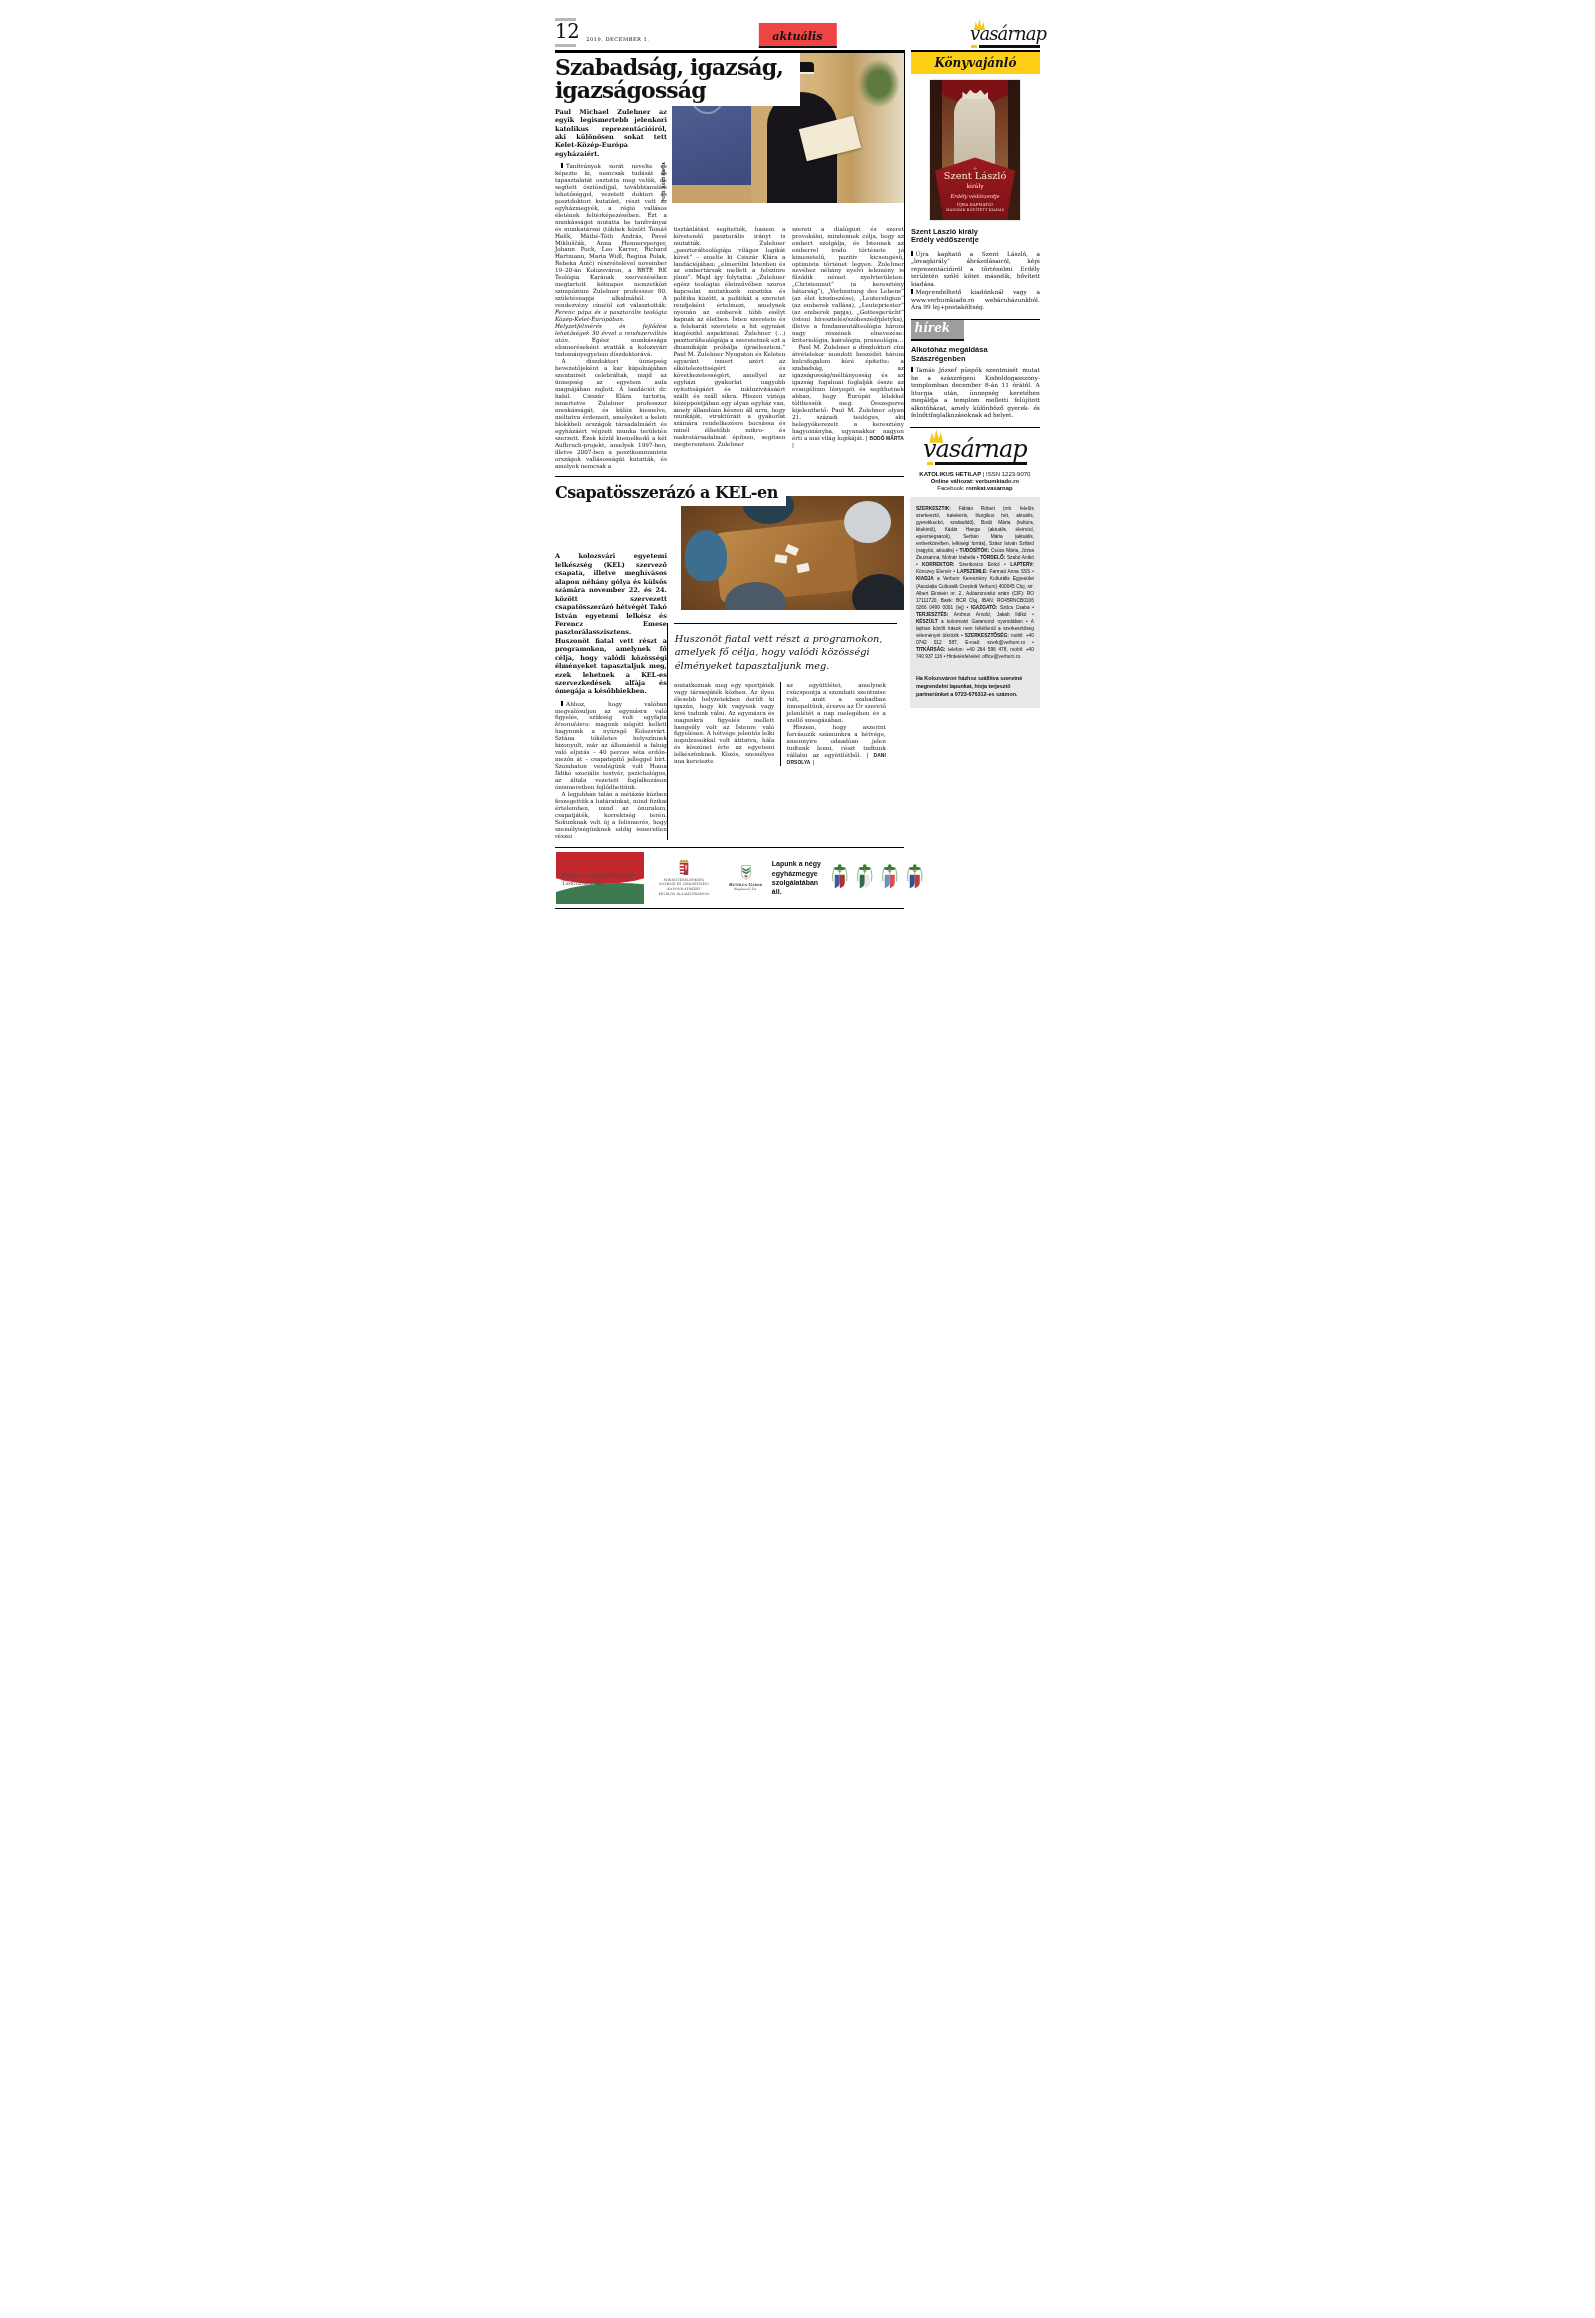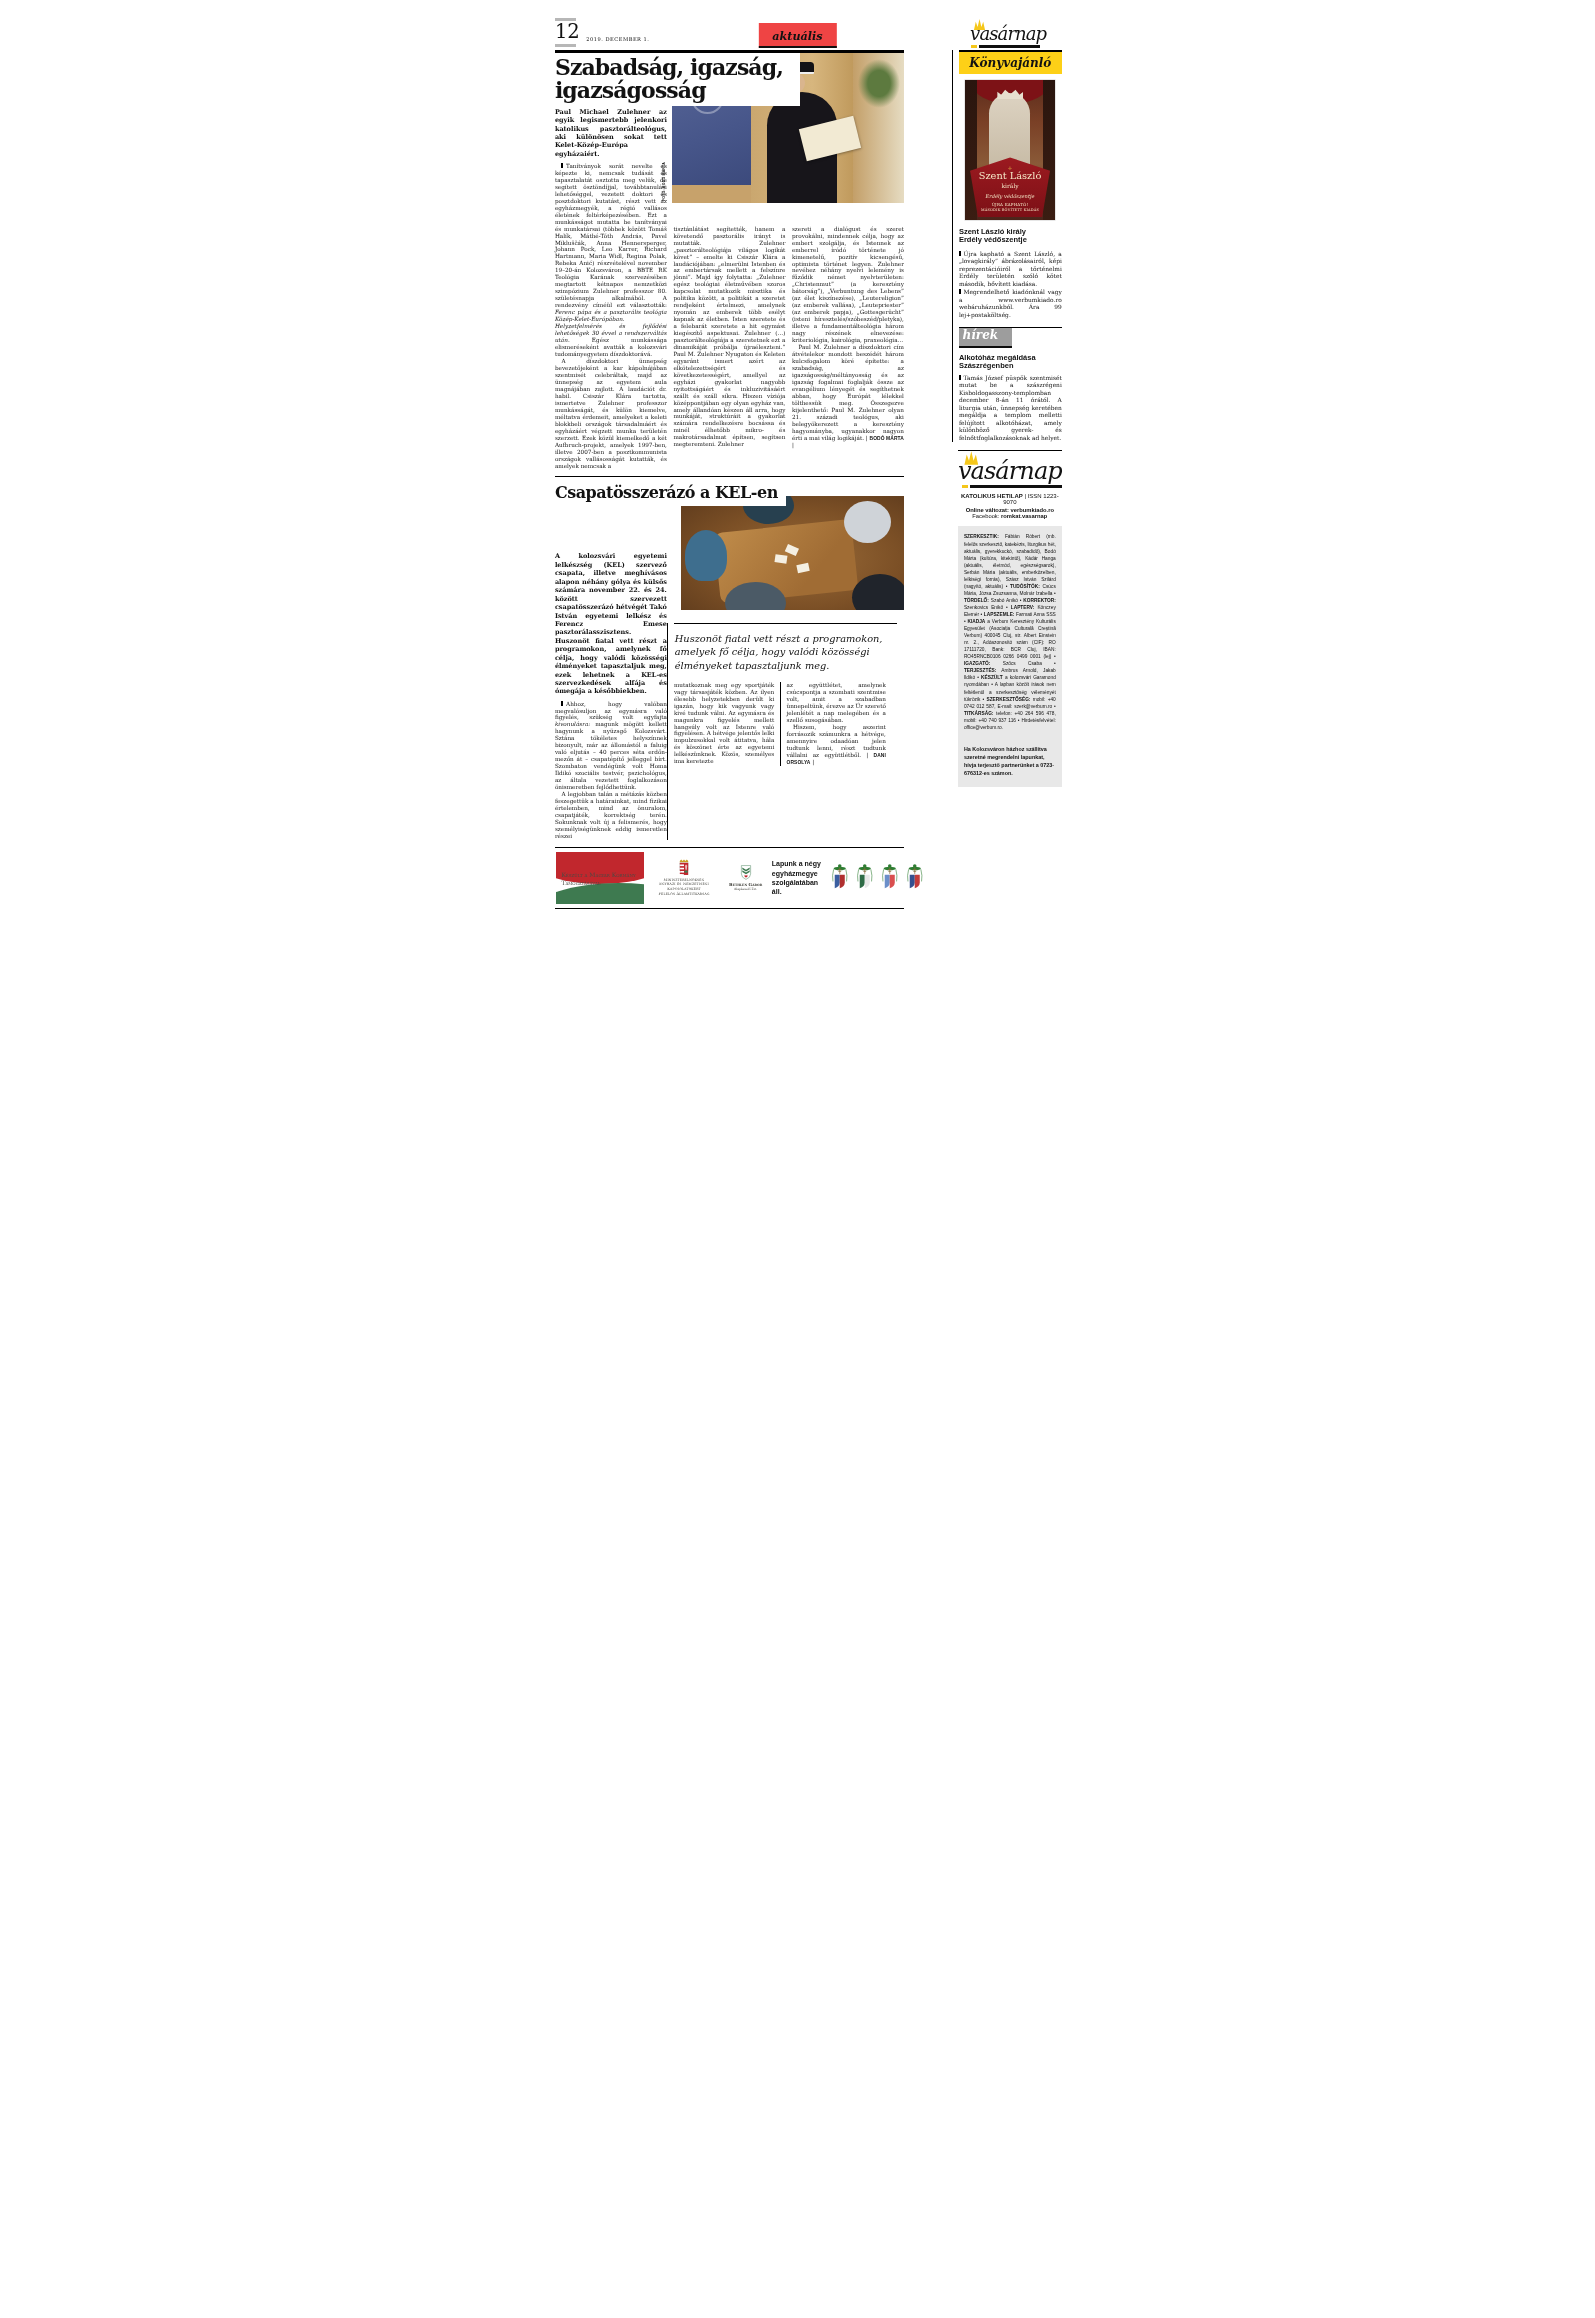--- a/index.html
+++ b/index.html
@@ -16,21 +16,21 @@
   .section-tag { position:absolute; left:50%; transform:translateX(-50%); bottom:0;
     background:#ef4444; border-bottom:2.8px solid #101010; font-style:italic; font-weight:700;
     font-size:11.2px; padding:5.6px 14px 2.8px;margin-top:36px; }
   .brand { position:absolute; right:0; bottom:0; width:70px; text-align:right; }
   .brand-word { font-style:italic; font-weight:400; font-size:18px; letter-spacing:-0.9px; line-height:1; display:inline-block; }
   .sun { position:absolute; top:-6.5px; left:0.9px; }
   .brand-underbar { position:relative; height:2.8px; background:#101010; margin-top:1.4px; margin-left:8.4px; }
   .brand-underbar .ybar { position:absolute; left:-7.5px; top:0; width:5.6px; height:2.8px; background:#f5c71a; }
 
   
-  .content { display:flex; margin-top:2.8px;gap:48px; }
+  .content { display:flex; margin-top:2.8px; }
   .main { width:349px; }
   .side { width:136px; margin-left:0; }
   .side-top { border-left:0.5px solid #000; padding-left:6px; }
   .side-bottom { padding-left:6px; }
   .rule-top { height:2.3px; background:#000; }
 
   
   .article1 { position:relative; padding-top:0; }
   .photo1 { position:absolute; top:0; right:0; width:232px; height:150px; background:#c7a26b; overflow:visible; }
   .ph-screen { position:absolute; left:0; top:0; width:34%; height:88%; background:linear-gradient(160deg,#5a6899 0%, #47568a 60%, #3c4a7c 100%); }
@@ -179,21 +179,21 @@
             </div>
           <div class="ph-figure"></div>
           <div class="ph-head"></div>
           <div class="ph-cap"></div>
           <div class="ph-paper"></div>
           <div class="photo-credit">FOTÓ: BODÓ MÁRTA</div>
         </div>
         <h1 class="headline1">Szabadság, igazság, igazságosság</h1>
         <div class="a1cols">
           <div class="acol">
-            <p class="lead">Paul Michael Zulehner az egyik legismertebb jelenkori katolikus pasztorálteológus, aki különösen sokat tett Kelet-Közép-Európa egyházaiért.</p>
+            <p class="lead">Paul Michael Zulehner az egyik legismertebb jelenkori katolikus reprezentációiról, aki különösen sokat tett Kelet-Közép-Európa egyházaiért.</p>
             <p><span class="pmark"></span><span>Tanítványok sorát nevelte és képezte ki, nemcsak tudását és tapasztalatát osztotta meg velük, de segített ösztöndíjjal, továbbtanulási lehetőséggel, vezetett doktori és posztdoktori kutatást, részt vett az egyházmegyék, a régió vallásos életének feltérképezésében. Ezt a munkásságot mutatta be tanítványai és munkatársai (többek között Tomáš Halík, Máthé-Tóth András, Pavel Mikluščák, Anna Hennersperger, Johann Pock, Leo Karrer, Richard Hartmann, Maria Widl, Regina Polak, Rebeka Anić) részvételével november 19–20-án Kolozsváron, a BBTE RK Teológia Karának szervezésében megtartott kétnapos nemzetközi szimpózium Zulehner professzor 80. születésnapja alkalmából. A rendezvény címéül ezt választották: </span><i class="conf">Ferenc pápa és a pasztorális teológia Közép-Kelet-Európában. Helyzetfelmérés és fejlődési lehetőségek 30 évvel a rendszerváltás után.</i><span> Egész munkássága elismeréseként avatták a kolozsvári tudományegyetem díszdoktorává.</span></p>
             <p>A díszdoktori ünnepség bevezetőjeként a kar kápolnájában szentmisét celebráltak, majd az ünnepség az egyetem aula magnájában zajlott. A laudációt dr. habil. Csiszár Klára tartotta, ismertetve Zulehner professzor munkásságát, és külön kiemelve, méltatva érdemeit, amelyeket a keleti blokkbeli országok társadalmáért és egyházáért végzett munka területén szerzett. Ezek közül kiemelkedő a két Aufbruch-projekt, amelyek 1997-ben, illetve 2007-ben a posztkommunista országok vallásosságát kutatták, és amelyek nemcsak a</p>
           </div>
           <div class="acol a1c2">
             <p>tisztánlátást segítették, hanem a követendő pasztorális irányt is mutatták. Zulehner „pasztorálteológiája világos logikát követ” – emelte ki Csiszár Klára a laudációjában: „elmerülni Istenben és az embertársak mellett a felszínre jönni”. Majd így folytatta: „Zulehner egész teológiai életművében szoros kapcsolat mutatkozik misztika és politika között, a politikát a szeretet rendjeként értelmezi, amelynek nyomán az emberek több esélyt kapnak az életben. Isten szeretete és a felebarát szeretete a hit egymást kiegészítő aspektusai. Zulehner (…) pasztorálteológiája a szeretetnek ezt a dinamikáját próbálja újraéleszteni.” Paul M. Zulehner Nyugaton és Keleten egyaránt ismert azért az elkötelezettségért és következetességért, amellyel az egyházi gyakorlat nagyobb nyitottságáért és inkluzivitásáért szállt és száll síkra. Hiszen víziója középpontjában egy olyan egyház van, amely állandóan készen áll arra, hogy munkáját, struktúráit a gyakorlat számára rendelkezésre bocsássa és minél élhetőbb mikro- és makrotársadalmat építsen, segítsen megteremteni. Zulehner</p>
           </div>
           <div class="acol a1c3">
             <p>szereti a dialógust és szeret provokálni, mindennek célja, hogy az embert szolgálja, és Istennek az emberrel íródó története jó kimenetelű, pozitív kicsengésű, optimista történet legyen. Zulehner nevéhez néhány nyelvi lelemény is fűződik német nyelvterületen: „Christenmut” (a keresztény bátorság”), „Verbuntung des Lebens” (az élet kiszínezése), „Leutereligion” (az emberek vallása), „Leutepriester” (az emberek papja), „Gottesgerücht” (isteni híresztelés/szóbeszéd/pletyka), illetve a fundamentálteológia három nagy részének elnevezése: kriteriológia, kairológia, praxeológia…</p>
             <p><span>Paul M. Zulehner a díszdoktori cím átvételekor mondott beszédét három kulcsfogalom köré építette: a szabadság, az igazságosság/méltányosság és az igazság fogalmai foglalják össze az evangélium lényegét és segíthetnek abban, hogy Európát lélekkel tölthessük meg. Összegezve kijelenthető: Paul M. Zulehner olyan 21. századi teológus, aki belegyökerezett a keresztény hagyományba, ugyanakkor nagyon érti a mai világ logikáját. | </span><b class="byl">BODÓ MÁRTA</b><span> |</span></p>
           </div>

